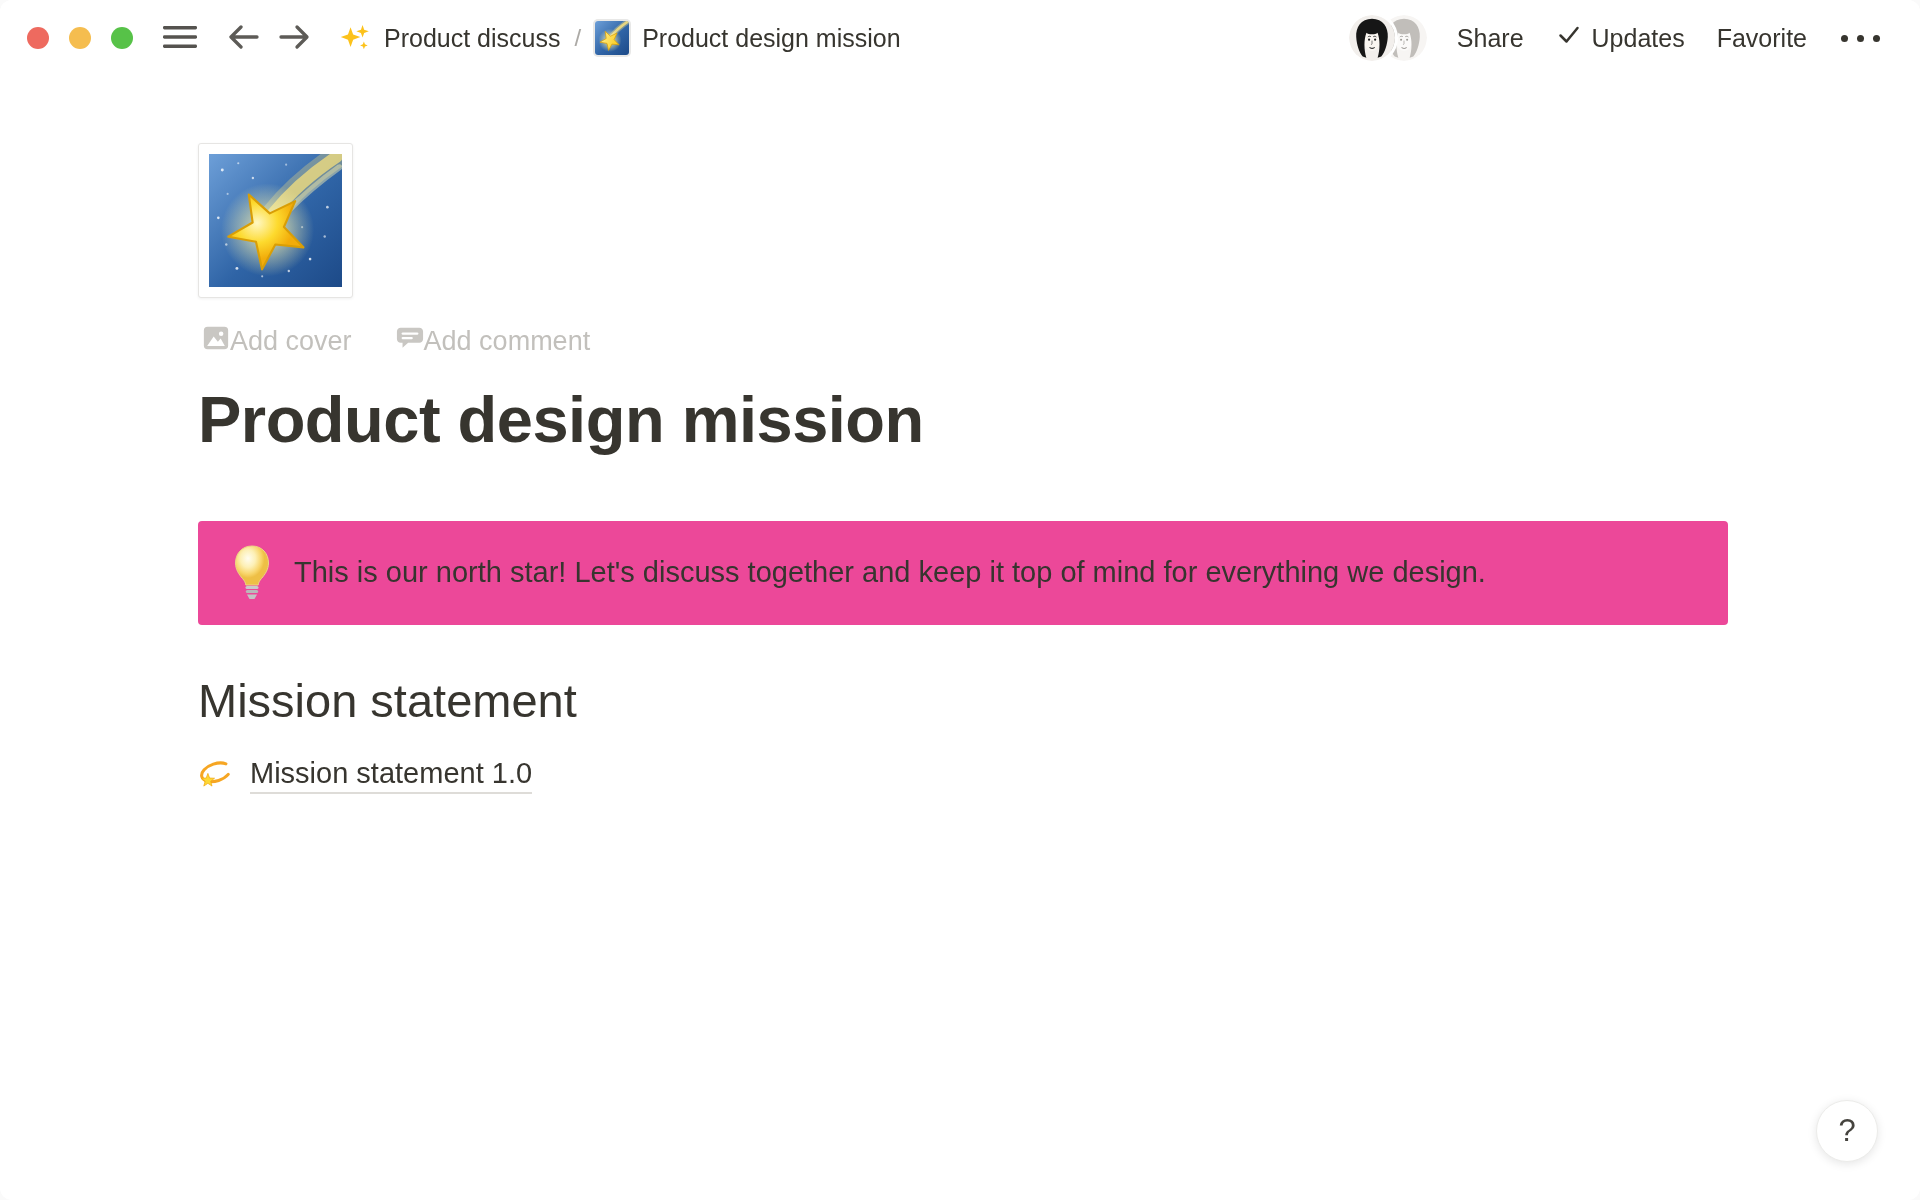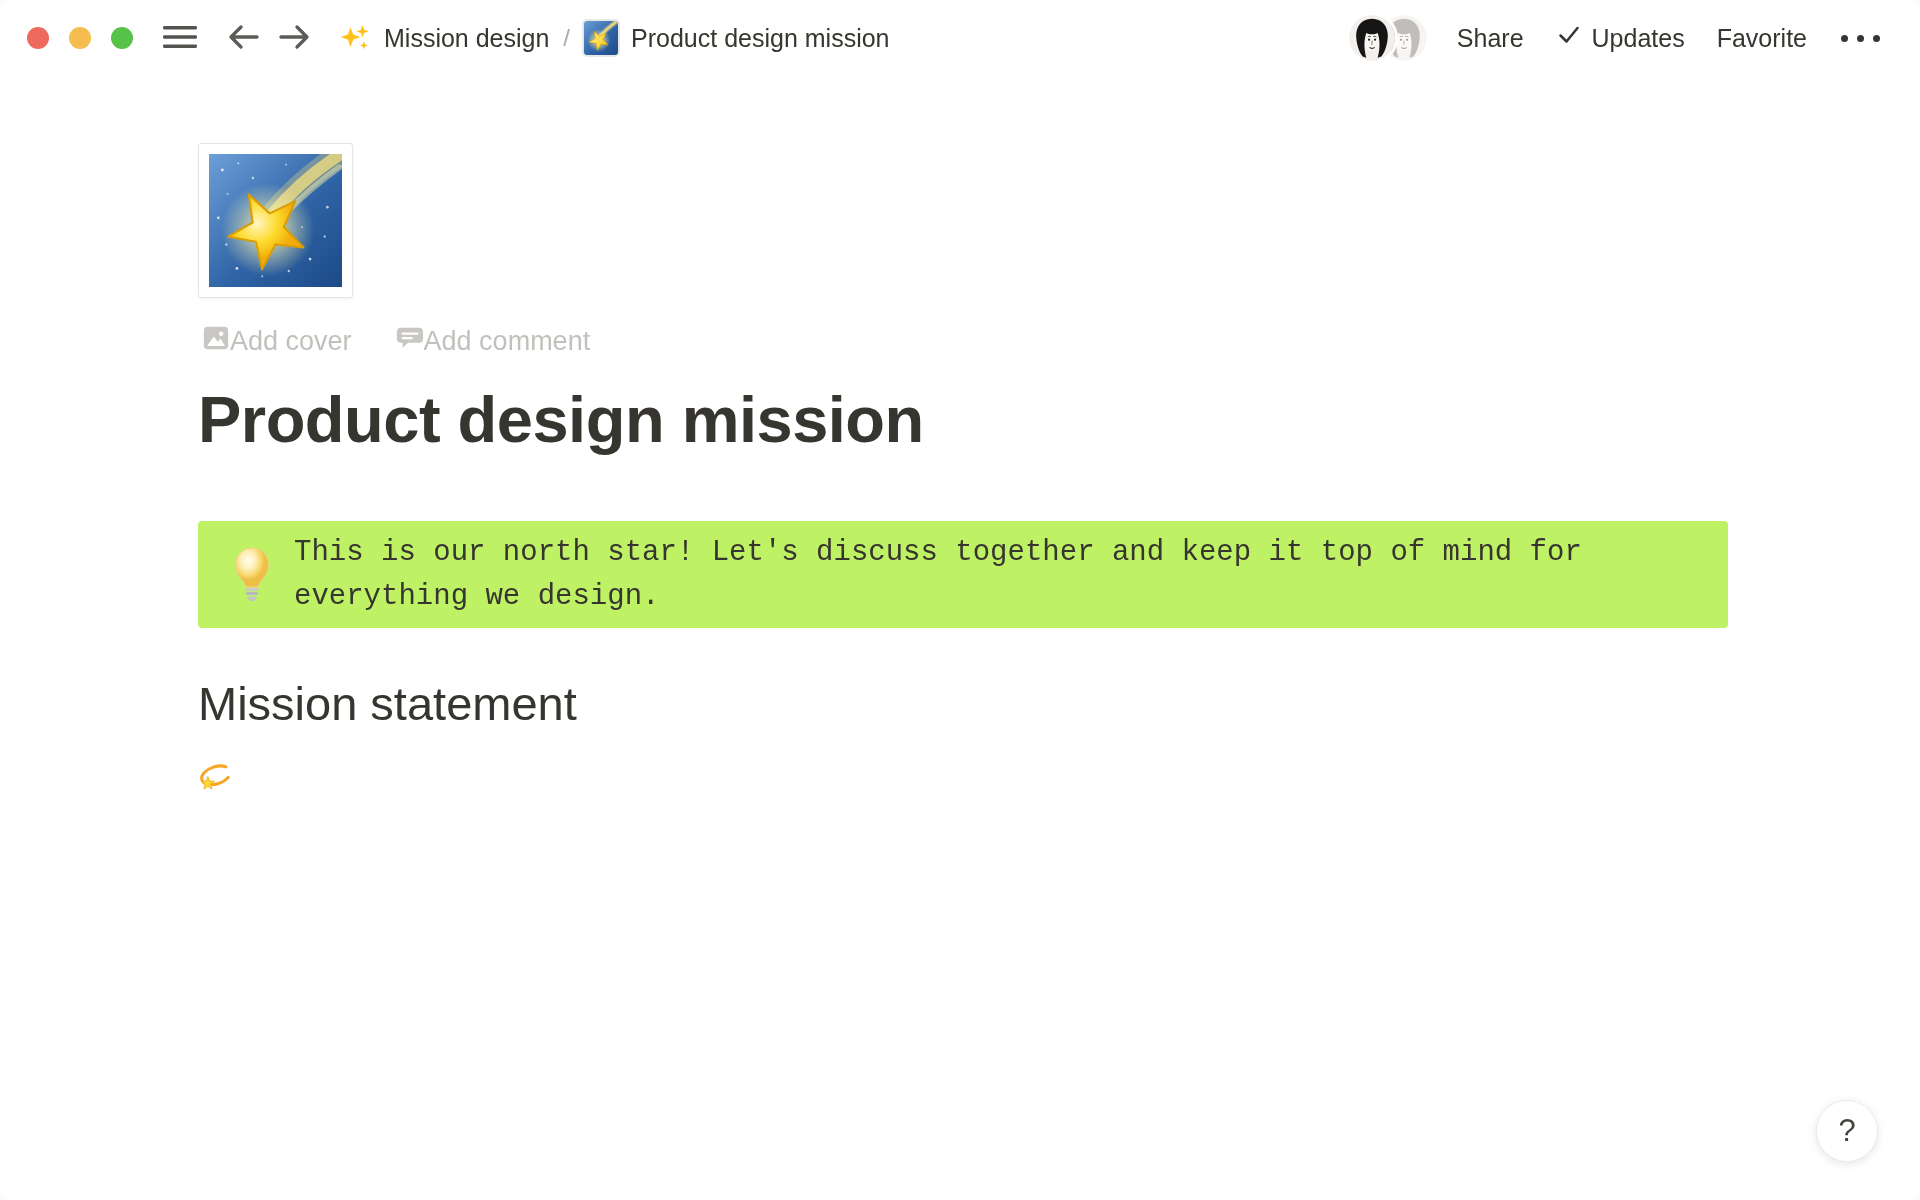--- a/index.html
+++ b/index.html
@@ -61,22 +61,22 @@
     background: none; border: none; font-family: inherit; font-size: 27px; color: #c2c0bc;
     display: flex; align-items: center; cursor: pointer; padding: 2px 4px; border-radius: 4px;
   }
 
   h1.page-title {
     margin-top: 20px; font-size: 65px; font-weight: 700; letter-spacing: -0.5px;
     line-height: 1.2; color: #37352f; cursor: text;
   }
 
   .callout {
-    margin-top: 62px; min-height: 104px; background: #bef264; border-radius: 4px;
-    display: flex; align-items: center; padding: 10px 40px 10px 34px; font-family: Liberation Mono, monospace;
+    margin-top: 62px; min-height: 104px; background: #ec4899; border-radius: 4px;
+    display: flex; align-items: center; padding: 10px 40px 10px 34px;
   }
   .callout .emoji { cursor: pointer; }
   .callout-text { font-size: 29px; margin-left: 22px; line-height: 1.5; cursor: text; }
 
   h2.section-heading { margin-top: 48px; font-size: 47px; font-weight: 400; line-height: 1.2; cursor: text; }
   p.body-text { margin-top: 28px; font-size: 29.5px; line-height: 48px; width: 1530px; cursor: text; }
   h3.sub-heading { margin-top: 50px; font-size: 35px; font-weight: 700; line-height: 1.25; cursor: text; }
 
   .page-link-row { display: flex; align-items: center; gap: 16px; margin-top: 23px; height: 46px; }
   .page-link {
@@ -132,21 +132,21 @@
 
     <nav class="breadcrumb">
       <span class="crumb">
         <span class="emoji">
           <svg width="32" height="32" viewBox="0 0 36 36">
             <path d="M13 6 L15.9 14.1 L24 17 L15.9 19.9 L13 28 L10.1 19.9 L2 17 L10.1 14.1 Z" fill="#fcc21b"></path>
             <path d="M26.5 3.5 L28.3 8.7 L33.5 10.5 L28.3 12.3 L26.5 17.5 L24.7 12.3 L19.5 10.5 L24.7 8.7 Z" fill="#fcc21b"></path>
             <path d="M28 22 L29.2 25.1 L32.3 26.3 L29.2 27.5 L28 30.6 L26.8 27.5 L23.7 26.3 L26.8 25.1 Z" fill="#fcc21b"></path>
           </svg>
         </span>
-        <span>Mission design</span>
+        <span>Product discuss</span>
       </span>
       <span class="crumb-sep">/</span>
       <span class="crumb">
         <span class="emoji mini-page-icon">
           <svg width="34" height="34" viewBox="0 0 100 100">
             <defs>
               <linearGradient id="bgm" x1="0" y1="0" x2="1" y2="1">
                 <stop offset="0" stop-color="#6d9fd8"></stop>
                   <stop offset="0.55" stop-color="#2f64a6"></stop>
                   <stop offset="1" stop-color="#1d4a88"></stop>
@@ -321,20 +321,21 @@
 
     <div class="page-link-row">
       <span class="emoji">
         <svg width="36" height="36" viewBox="0 0 40 40">
           <g transform="rotate(-18 20 17)">
             <ellipse cx="20" cy="17" rx="16.5" ry="9.5" fill="none" stroke="#f6a623" stroke-width="3.4" stroke-linecap="round" stroke-dasharray="68 26" stroke-dashoffset="-8"></ellipse>
           </g>
           <path d="M0,-30 L7.3,-10.1 L28.5,-9.3 L11.9,3.9 L17.6,24.3 L0,12.5 L-17.6,24.3 L-11.9,3.9 L-28.5,-9.3 L-7.3,-10.1 Z" transform="translate(11,26) scale(0.26)" fill="#fdd835" stroke="#f0a50a" stroke-width="3"></path>
         </svg>
       </span>
+      <a class="page-link">Mission statement 1.0</a>
     </div>
 
 
   </main>
 
   <button class="help-btn">
     <span>?</span>
   </button>
 
 </div>

